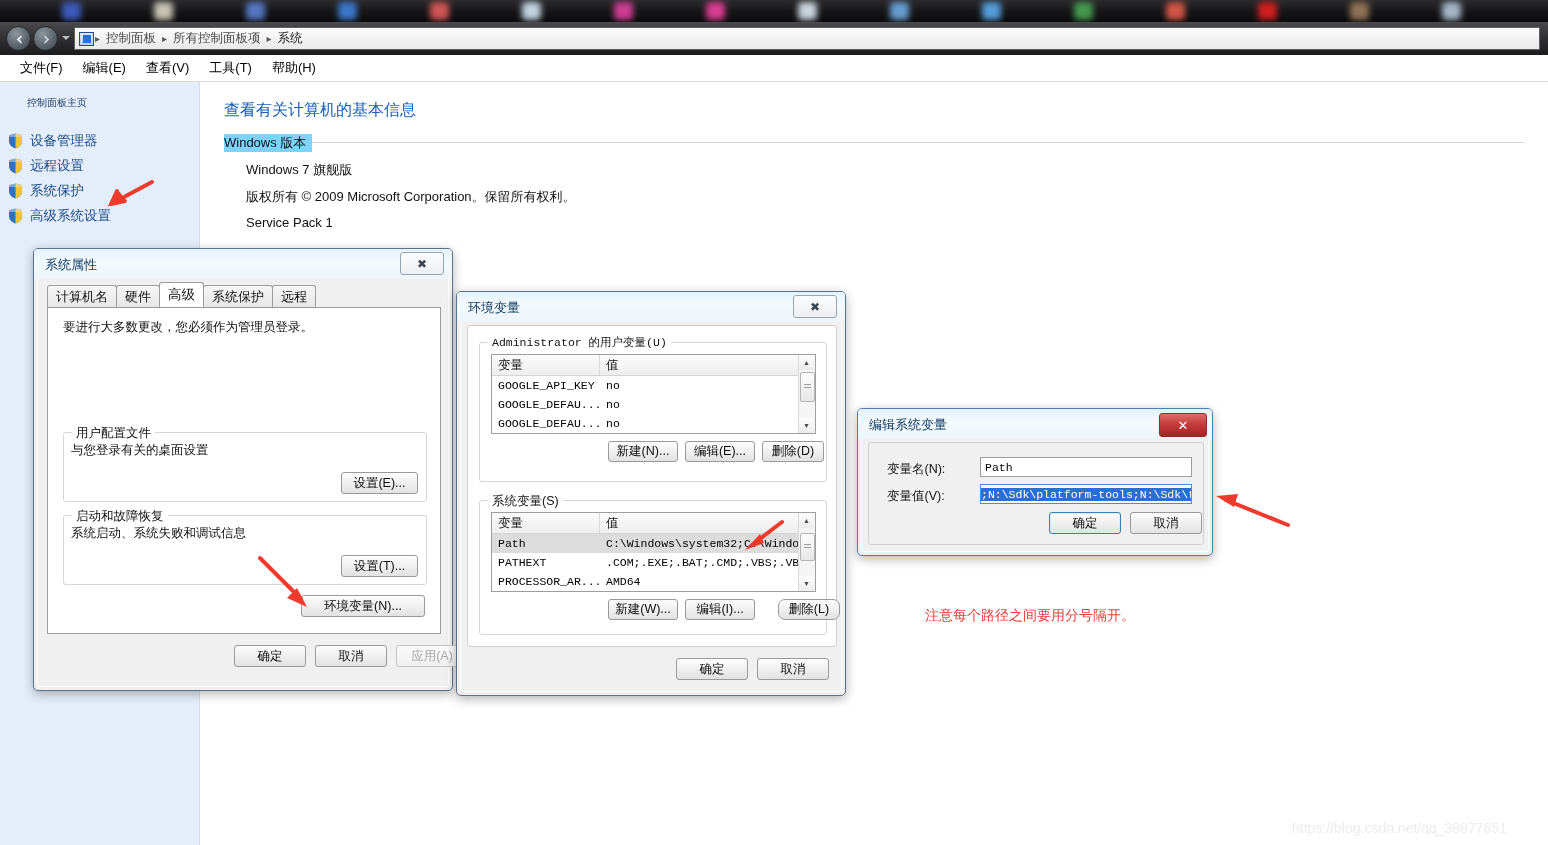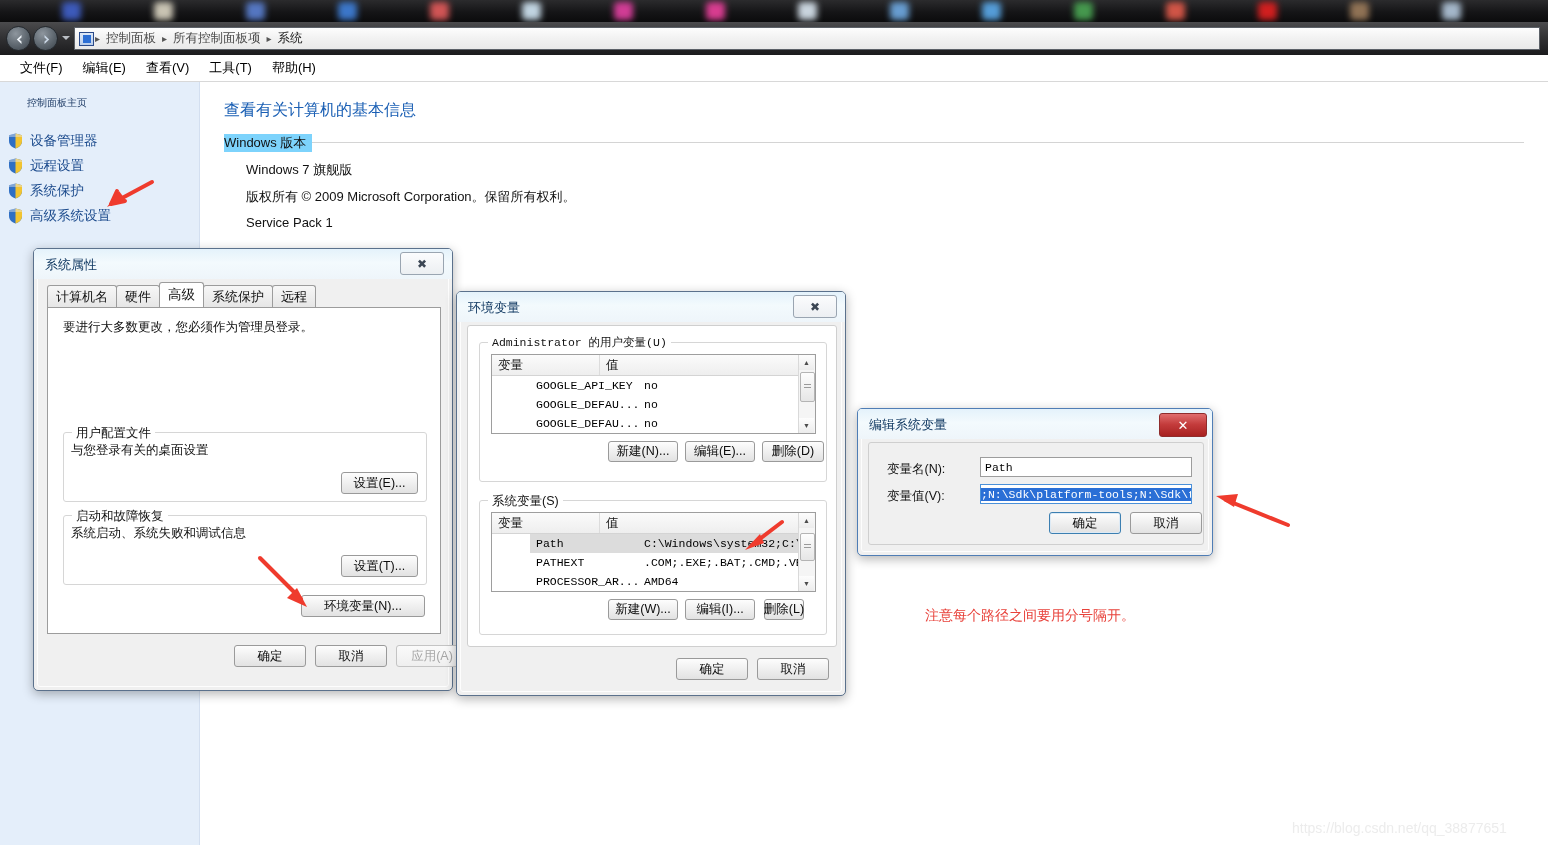--- a/index.html
+++ b/index.html
@@ -85,21 +85,21 @@
     background:linear-gradient(180deg,#fdfdfd 0%,#f1f1f1 45%,#e2e2e2 100%);
     box-sizing:border-box;white-space:nowrap;font-family:"Liberation Sans",sans-serif;}
   .btn.dis{color:#a6a6a6;border-color:#c4c4c4;background:linear-gradient(180deg,#fafafa,#efefef);}
   .btn.default{border:1px solid #3c7fb1;box-shadow:inset 0 0 0 1px #ddeaf5;}
   
   .lv{position:absolute;background:#fff;border:1px solid #9e9e9e;box-sizing:border-box;overflow:hidden;}
   .lv-head{display:flex;height:20px;background:linear-gradient(180deg,#fbfbfb 0%,#eeeeee 100%);
     border-bottom:1px solid #d4d4d4;}
   .lv-head div{font-size:12.5px;color:#111;padding:2px 0 0 6px;box-sizing:border-box;}
   .lv-head .c1{width:108px;border-right:1px solid #dcdcdc;}
-  .lv-row{display:flex;height:19px;align-items:center;font-family:"Liberation Mono","DejaVu Sans Mono",monospace;font-size:11.5px;color:#000;margin-left:38px;}
+  .lv-row{display:flex;height:19px;align-items:center;font-family:"Liberation Mono","DejaVu Sans Mono",monospace;font-size:11.5px;color:#000;}
   .lv-row .c1{width:108px;padding-left:6px;box-sizing:border-box;overflow:hidden;white-space:nowrap;}
   .lv-row .c2{flex:1;padding-left:6px;box-sizing:border-box;overflow:hidden;white-space:nowrap;}
   .lv-row.sel{background:#dcdcdc;}
   .vscroll{position:absolute;right:0;top:0;width:16px;bottom:0;background:#f5f5f5;border-left:1px solid #d9d9d9;}
   .vs-arrow{position:absolute;left:0;width:15px;height:15px;background:linear-gradient(180deg,#fdfdfd,#ececec);
     display:flex;align-items:center;justify-content:center;font-size:7px;color:#4b4b4b;}
   .vs-thumb{position:absolute;left:1px;width:13px;border:1px solid #b4b4b4;border-radius:2px;
     background:linear-gradient(180deg,#fdfdfd,#e6e6e6);}
   .vs-thumb:after{content:"";position:absolute;left:3px;top:50%;margin-top:-3px;width:7px;height:6px;
     background:repeating-linear-gradient(180deg,#9a9a9a 0 1px,transparent 1px 3px);}
@@ -329,21 +329,21 @@
           
         </div>
         <div class="vscroll">
           <div class="vs-arrow" style="top:0">▲</div>
           <div class="vs-thumb" style="top:20px;height:26px;"></div>
           <div class="vs-arrow" style="bottom:0">▼</div>
         </div>
       </div>
       <div class="btn" style="left:128px;top:98px;width:70px;height:21px;">新建(W)...</div>
       <div class="btn" style="left:205px;top:98px;width:70px;height:21px;">编辑(I)...</div>
-      <div class="btn" style="left:284px;top:98px;width:40px;height:21px;">删除(L)</div>
+      <div class="btn" style="left:298px;top:98px;width:62px;height:21px;border-radius:7px;">删除(L)</div>
     </div>
   </div>
 
   <div class="btn" style="left:219px;top:366px;width:72px;height:22px;">确定</div>
   <div class="btn" style="left:300px;top:366px;width:72px;height:22px;">取消</div>
 </div>
 
 <svg class="arrow" style="left:730px;top:518px;" width="60" height="42">
   <path d="M52 4 L22 27" stroke="#ef3b2d" stroke-width="4" fill="none" stroke-linecap="round"></path>
   <path d="M15 32 L34 25 L30 16 Z" fill="#ef3b2d"></path>

